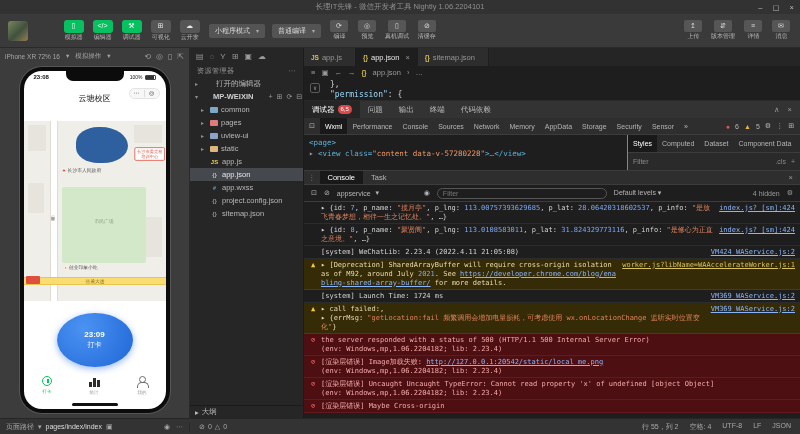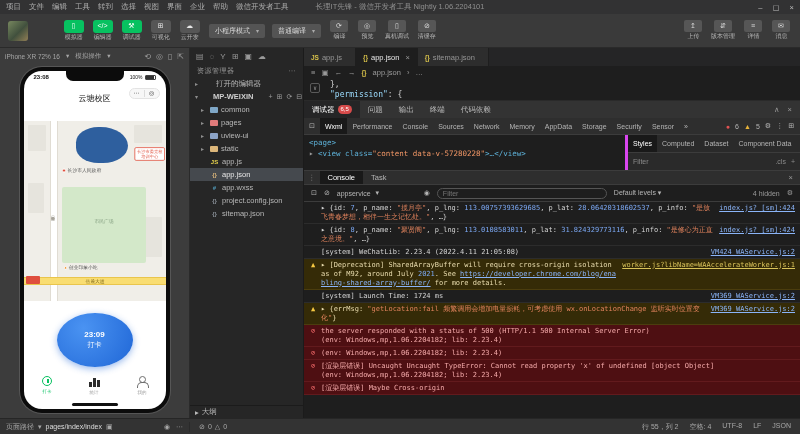--- a/index.html
+++ b/index.html
@@ -109,21 +109,21 @@
 .dtab{padding:0 8px;display:flex;align-items:center;gap:3px;white-space:nowrap}
 .dtab.active{background:#252526;color:#fff}
 .badge{background:#d74b4b;color:#fff;border-radius:6px;font-size:6px;padding:0 3px;line-height:9px;height:9px}
 .dbgtabs .rt{margin-left:auto;display:flex;gap:8px;align-items:center;padding:0 8px;color:#9a9a9a}
 .devtabs{height:17px;background:#2e2e2e;display:flex;align-items:stretch;font-size:7px;color:#b5b5b5;border-bottom:1px solid #3c3c3c}
 .dvtab{padding:0 5px;display:flex;align-items:center;white-space:nowrap}
 .dvtab.active{background:#191919;color:#fff}
 .devtabs .rt{margin-left:auto;display:flex;gap:5px;align-items:center;padding:0 6px}
 .cdot{color:#e05252}.wtri{color:#e8b339}
 .inspect{height:36px;display:flex;border-bottom:1px solid #3c3c3c}
-.wxml{flex:1;font-family:"DejaVu Sans Mono",monospace;font-size:7.5px;line-height:11px;padding:2px 5px;color:#9a9a9a;border-right:3px solid #d946ef;overflow:hidden;white-space:nowrap}
+.wxml{flex:1;font-family:"DejaVu Sans Mono",monospace;font-size:7.5px;line-height:11px;padding:2px 5px;color:#9a9a9a;border-right:1px solid #d946ef;overflow:hidden;white-space:nowrap}
 .wtag{color:#5db0d7}.wval{color:#f29766}.wexp{color:#9a9a9a}
 .styles{width:172px;display:flex;flex-direction:column;background:#2a2a2a}
 .stabs{height:17px;display:flex;align-items:stretch;font-size:7px;color:#b5b5b5}
 .stab{padding:0 5px;display:flex;align-items:center;white-space:nowrap}
 .stab.active{background:#191919;color:#fff}
 .sfilter{height:17px;display:flex;align-items:center;gap:5px;padding:0 5px;color:#8a8a8a;border-top:1px solid #3c3c3c;font-size:7px}
 .sfilter .cls{margin-left:auto}
 
 .ctabs{height:14px;background:#2e2e2e;display:flex;align-items:stretch;font-size:7.5px;color:#b5b5b5;border-bottom:1px solid #3c3c3c}
 .ctab{padding:0 8px;display:flex;align-items:center}
@@ -153,34 +153,20 @@
 .pagepath .val{color:#ddd}
 .pagepath .ricons{margin-left:auto;display:flex;gap:6px}
 .problems{display:flex;align-items:center;gap:3px;padding:0 9px}
 .sright{margin-left:auto;display:flex;gap:11px;padding-right:9px;white-space:nowrap}
 </style>
 </head>
 <body>
 
 <div class="titlebar">
   <div class="tb-title">长理IT先锋 - 微信开发者工具 Nightly 1.06.2204101</div>
-  <div class="menus">
-
-  <span>项目</span>
-      <span>文件</span>
-      <span>编辑</span>
-      <span>工具</span>
-      <span>转到</span>
-      <span>选择</span>
-      <span>视图</span>
-      <span>界面</span>
-      <span>企业</span>
-      <span>帮助</span>
-      <span>微信开发者工具</span>
-    </div>
   <div class="winbtns">
     <span>–</span>
     <span>▢</span>
     <span>×</span>
   </div>
 </div>
 
 <div class="toolbar">
   <div class="avatar"></div>
   <div class="pgroup">
@@ -622,30 +608,30 @@
           <span class="msg"><div>▸ [Deprecation] SharedArrayBuffer will require cross-origin isolation as of M92, around July <span class="num">2021</span>. See <span class="lnk">https://developer.chrome.com/blog/enabling-shared-array-buffer/</span> for more details.</div></span>
           <span class="src ysrc">worker.js?libName=WAAccelerateWorker.js:1</span>
         </div>
         <div class="crow system">
           <span class="icon"></span>
           <span class="msg"><div>[system] Launch Time: 1724 ms</div></span>
           <span class="src">VM369 WAService.js:2</span>
         </div>
         <div class="crow warn">
           <span class="icon">▲</span>
-          <span class="msg"><div>▸ {errMsg: <span class="str">"getLocation:fail 频繁调用会增加电量损耗，可考虑使用 wx.onLocationChange 监听实时位置变化"</span>}</div></span>
+          <span class="msg"><div>▸ call failed:,</div><div>▸ {errMsg: <span class="str">"getLocation:fail 频繁调用会增加电量损耗，可考虑使用 wx.onLocationChange 监听实时位置变化"</span>}</div></span>
           <span class="src">VM369 WAService.js:2</span>
         </div>
         <div class="crow error">
           <span class="icon">⊘</span>
           <span class="msg"><div>the server responded with a status of 500 (HTTP/1.1 500 Internal Server Error)</div><div>(env: Windows,mp,1.06.2204182; lib: 2.23.4)</div></span>
         </div>
         <div class="crow error">
           <span class="icon">⊘</span>
-          <span class="msg"><div>(env: Windows,mp,1.06.2204182; lib: 2.23.4)</div></span>
+          <span class="msg"><div>[渲染层错误] Image加载失败: <span class="lnk">http://127.0.0.1:20542/static/local_me.png</span></div><div>(env: Windows,mp,1.06.2204182; lib: 2.23.4)</div></span>
         </div>
         <div class="crow error">
           <span class="icon">⊘</span>
           <span class="msg"><div>[渲染层错误] Uncaught Uncaught TypeError: Cannot read property 'x' of undefined [object Object]</div><div>(env: Windows,mp,1.06.2204182; lib: 2.23.4)</div></span>
         </div>
         <div class="crow error">
           <span class="icon">⊘</span>
           <span class="msg"><div>[渲染层错误] Maybe Cross-origin</div></span>
         </div>
       </div>

